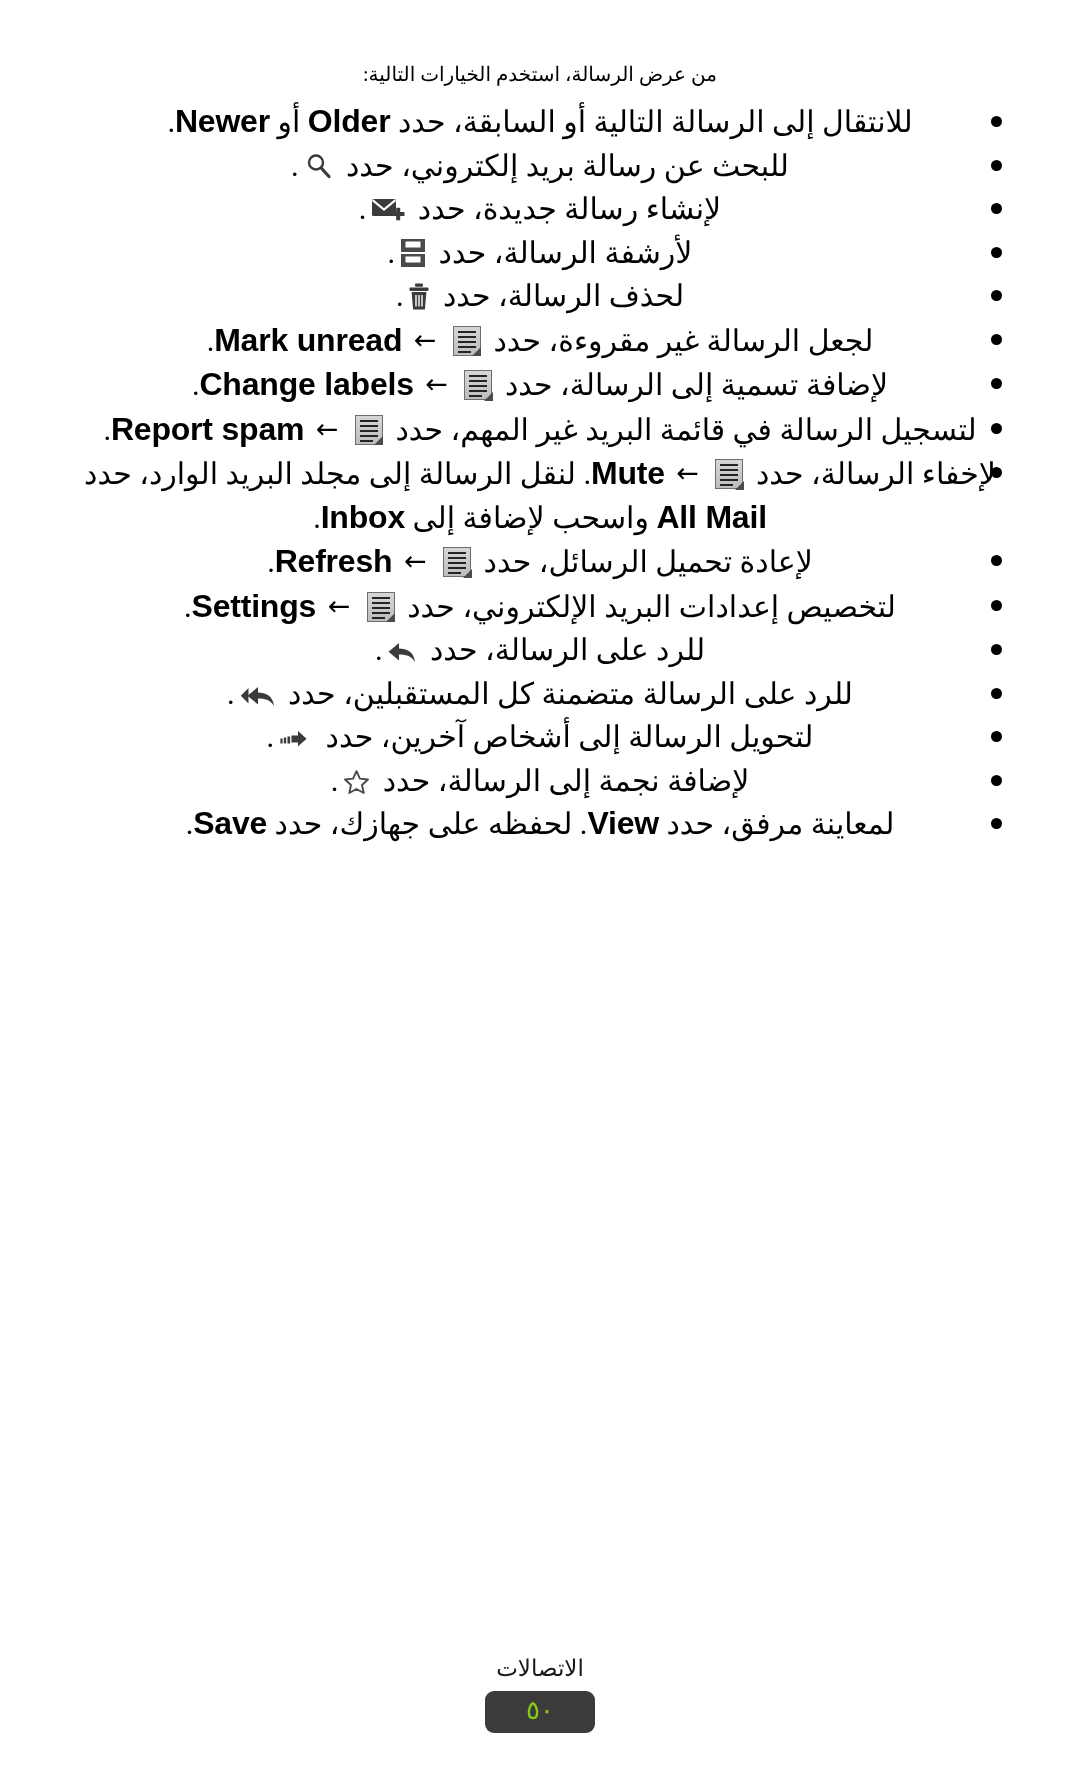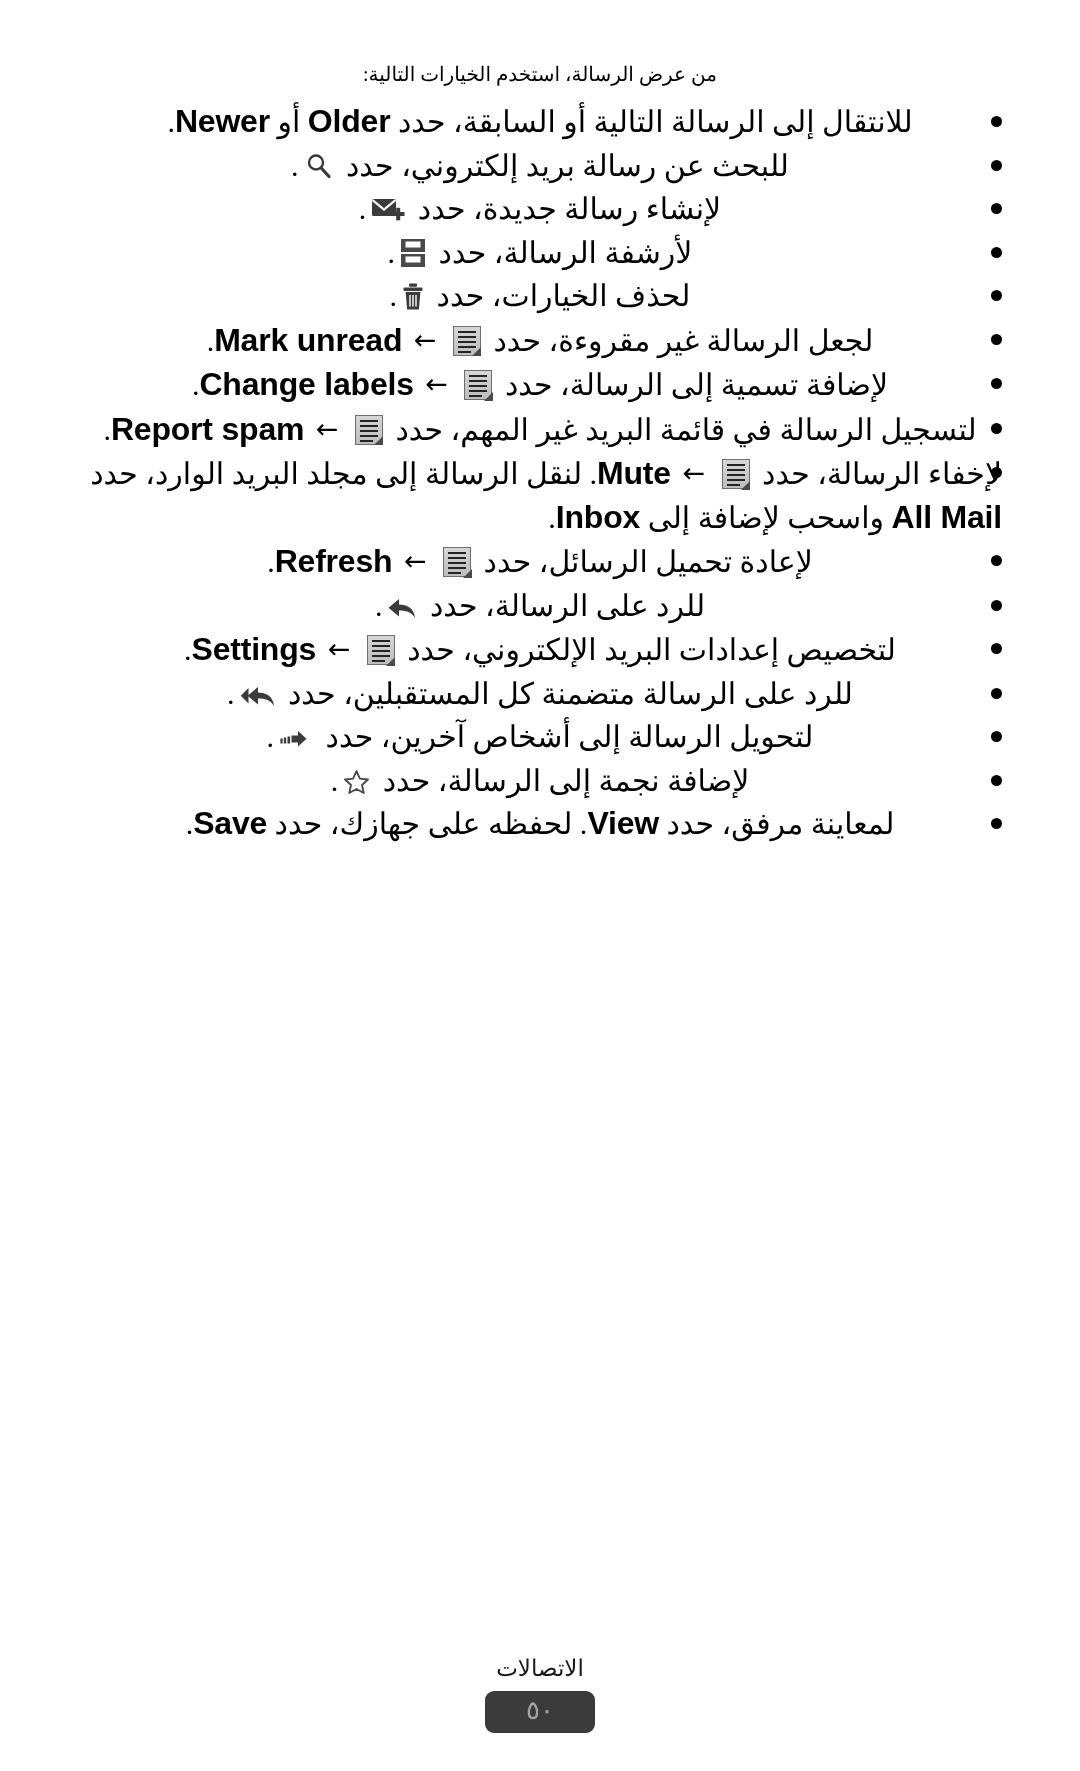--- a/index.html
+++ b/index.html
@@ -61,21 +61,20 @@
     top: 16px;
     width: 11px;
     height: 11px;
     border-radius: 50%;
     background: #000;
   }
   .rowtext {
     display: inline-block;
     vertical-align: baseline;
     white-space: nowrap;
-    text-align: right;
   }
   .rowtext.wrap {
     white-space: normal;
   }
 
   
   .en {
     font-family: "Liberation Sans", "DejaVu Sans", sans-serif;
     font-weight: bold;
     font-size: 32px;
@@ -171,21 +170,21 @@
     color: #1a1a1a;
     direction: rtl;
     margin-bottom: 9px;
     letter-spacing: 0.3px;
   }
   .page-badge {
     display: inline-block;
     min-width: 78px;
     padding: 7px 16px 9px 16px;
     background: #3b3b3b;
-    color: #a3a3a3;
+    color: #84cc16;
     border-radius: 9px;
     font-family: "Liberation Serif", "DejaVu Serif", serif;
     font-size: 26px;
     line-height: 1;
     letter-spacing: 2px;
   }
 </style>
 </head>
 <body>
 
@@ -246,21 +245,21 @@
               <rect x="1" y="16" width="24" height="13" fill="#4a4a4a"></rect>
               <rect x="5.5" y="18.5" width="15" height="6" fill="#ffffff"></rect>
             </svg>
           </span><span>.</span>
         </span>
       </li>
 
       <li class="bullet-row">
         <span class="bullet-dot"></span>
         <span class="rowtext">
-          <span>لحذف الخيارات، حدد</span>
+          <span>لحذف الرسالة، حدد</span>
           <span class="ic ic-trash">
             <svg viewBox="0 0 22 28" width="22" height="28" aria-hidden="true">
               <rect x="7" y="0.5" width="8" height="3.2" rx="1" fill="#3b3b3b"></rect>
               <rect x="1.5" y="4.5" width="19" height="3.4" rx="1" fill="#3b3b3b"></rect>
               <path d="M3.6 9 H18.4 L16.9 26.5 H5.1 Z" fill="#3b3b3b"></path>
               <line x1="8" y1="12" x2="8" y2="23.5" stroke="#ffffff" stroke-width="1.4"></line>
               <line x1="11" y1="12" x2="11" y2="23.5" stroke="#ffffff" stroke-width="1.4"></line>
               <line x1="14" y1="12" x2="14" y2="23.5" stroke="#ffffff" stroke-width="1.4"></line>
             </svg>
           </span><span>.</span>
@@ -316,36 +315,36 @@
           <span>لإعادة تحميل الرسائل، حدد</span>
           <span class="ic ic-menu"><i></i><i></i><i></i><i></i><i></i><span class="fold"></span></span>
           <span class="arrow">←</span>
           <span class="en">Refresh</span><span>.</span>
         </span>
       </li>
 
       <li class="bullet-row">
         <span class="bullet-dot"></span>
         <span class="rowtext">
+          <span>لتخصيص إعدادات البريد الإلكتروني، حدد</span>
+          <span class="ic ic-menu"><i></i><i></i><i></i><i></i><i></i><span class="fold"></span></span>
+          <span class="arrow">←</span>
+          <span class="en">Settings</span><span>.</span>
+        </span>
+      </li>
+
+      <li class="bullet-row">
+        <span class="bullet-dot"></span>
+        <span class="rowtext">
           <span>للرد على الرسالة، حدد</span>
           <span class="ic ic-reply">
             <svg viewBox="0 0 30 24" width="30" height="24" aria-hidden="true">
               <path d="M12 2 L12 7.5 C20 7.5 27 11 28 21 C24 14.5 18.5 13.5 12 13.5 L12 19.5 L1.5 10.8 Z" fill="#3b3b3b"></path>
             </svg>
           </span><span>.</span>
-        </span>
-      </li>
-
-      <li class="bullet-row">
-        <span class="bullet-dot"></span>
-        <span class="rowtext">
-          <span>لتخصيص إعدادات البريد الإلكتروني، حدد</span>
-          <span class="ic ic-menu"><i></i><i></i><i></i><i></i><i></i><span class="fold"></span></span>
-          <span class="arrow">←</span>
-          <span class="en">Settings</span><span>.</span>
         </span>
       </li>
 
       <li class="bullet-row">
         <span class="bullet-dot"></span>
         <span class="rowtext">
           <span>للرد على الرسالة متضمنة كل المستقبلين، حدد</span>
           <span class="ic ic-replyall">
             <svg viewBox="0 0 36 24" width="36" height="24" aria-hidden="true">
               <path d="M8.5 3 L8.5 18.5 L0.8 10.8 Z" fill="#3b3b3b"></path>

